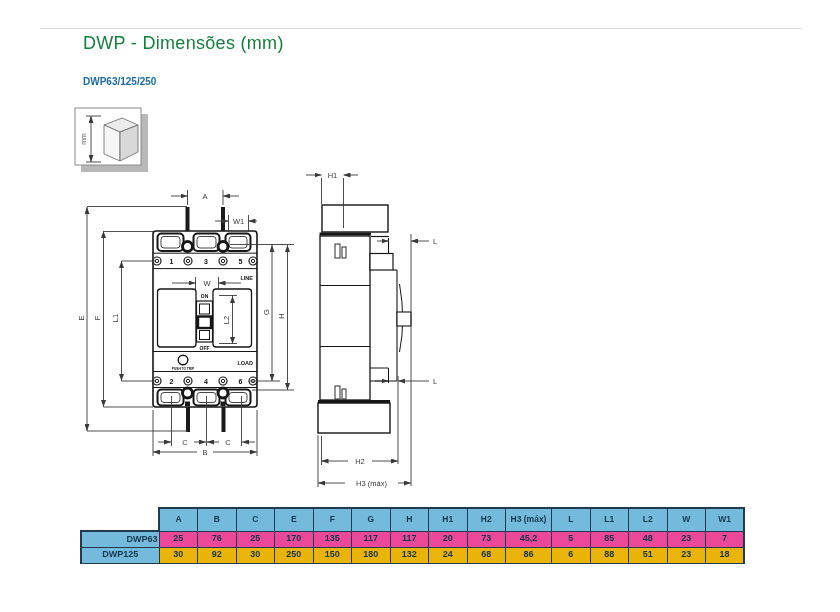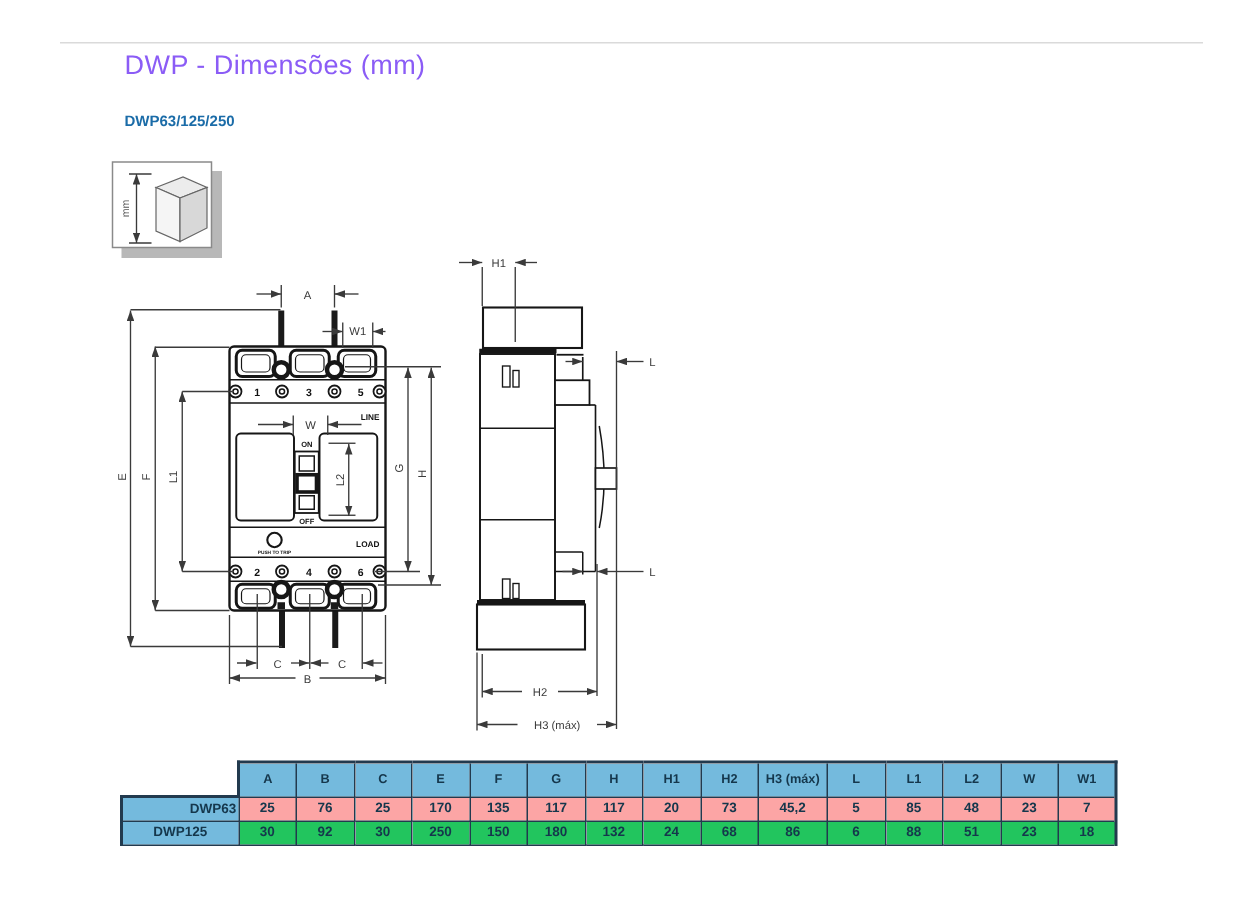--- a/index.html
+++ b/index.html
@@ -1,20 +1,20 @@
 <!DOCTYPE html>
 <html><head>
 <meta charset="utf-8">
 <style>
   html,body{margin:0;padding:0;background:#fff;}
   .page{position:relative;width:840px;height:612px;background:#ffffff;overflow:hidden;
         font-family:"Liberation Sans", sans-serif;}
   .top-rule{position:absolute;left:40px;right:38px;top:28px;height:1px;background:#dadada;}
   .title{position:absolute;left:83px;top:33px;font-size:18px;font-weight:400;
-         color:#8b5cf6;letter-spacing:.3px;}
+         color:#15803d;letter-spacing:.3px;}
   .model{position:absolute;left:83px;top:76px;font-size:10px;font-weight:bold;color:#1b6ca8;}
   .drawing{position:absolute;left:55px;top:100px;width:405px;height:400px;}
 
   
   .bodyline{stroke:#161616;fill:none;}
   .fillwhite{fill:#ffffff;}
   .dim{stroke:#3a3a3a;stroke-width:0.9;fill:none;}
   .dimtxt{fill:#3a3a3a;font-size:7.5px;text-anchor:middle;
           paint-order:stroke;stroke:#ffffff;stroke-width:3px;}
   .smalltxt{fill:#111;font-weight:bold;text-anchor:middle;}
@@ -25,22 +25,22 @@
         font-size:9px;color:#15374c;}
   .dim-table td,.dim-table th{border:1px solid #223a4e;text-align:center;vertical-align:middle;
         padding:0 1px;font-weight:bold;line-height:1.05;overflow:hidden;}
   .dim-table thead tr{height:23px;}
   .dim-table tbody tr{height:16px;}
   .dim-table th{background:#74badd;font-size:8.5px;}
   .dim-table th.corner{border:none;background:#ffffff;}
   .dim-table th:not(.corner){border-top-width:2px;}
   .dim-table th.first-h{border-left-width:2px;}
   .dim-table .row-label{background:#74badd;border-left-width:2px;}
-  .dim-table tr.r0 td:not(.row-label){background:#fca5a5;}
-  .dim-table tr.r1 td:not(.row-label){background:#22c55e;}
+  .dim-table tr.r0 td:not(.row-label){background:#ec4899;}
+  .dim-table tr.r1 td:not(.row-label){background:#eab308;}
   .dim-table tr.r2 td:not(.row-label){background:#d9eef9;}
   .dim-table tr.r0 .row-label{border-top-width:2px;text-align:right;}
   .dim-table tr.r2 td{border-bottom-width:2px;}
   .dim-table td:last-child,.dim-table th:last-child{border-right-width:2px;}
 </style>
 </head>
 <body>
 
 <div class="page">
 

